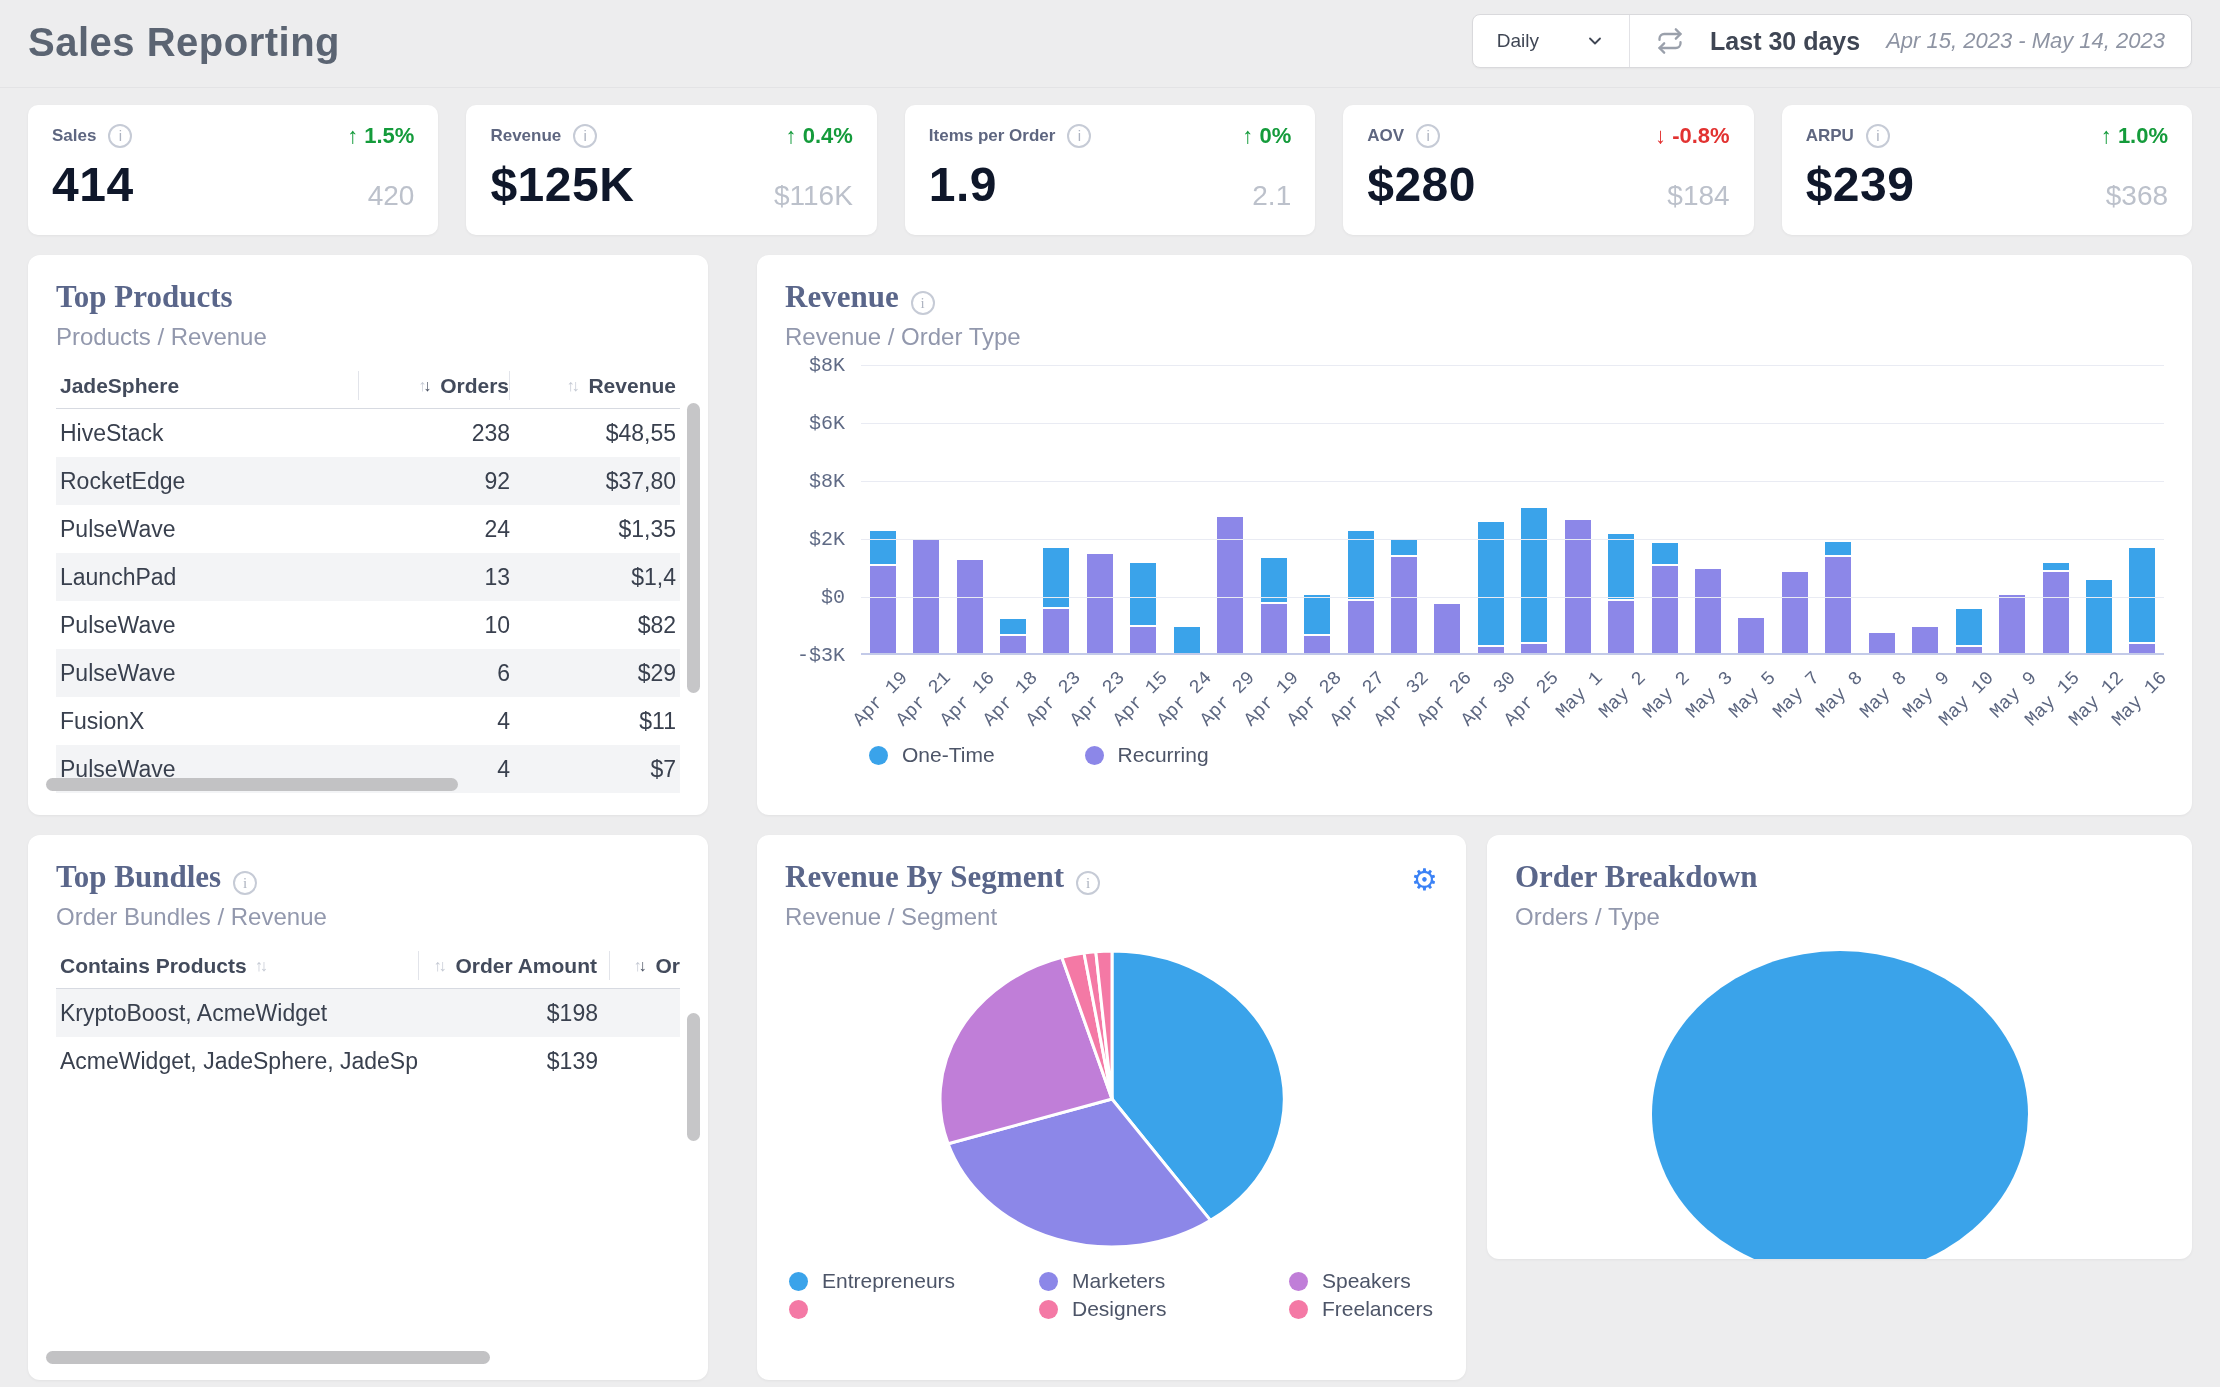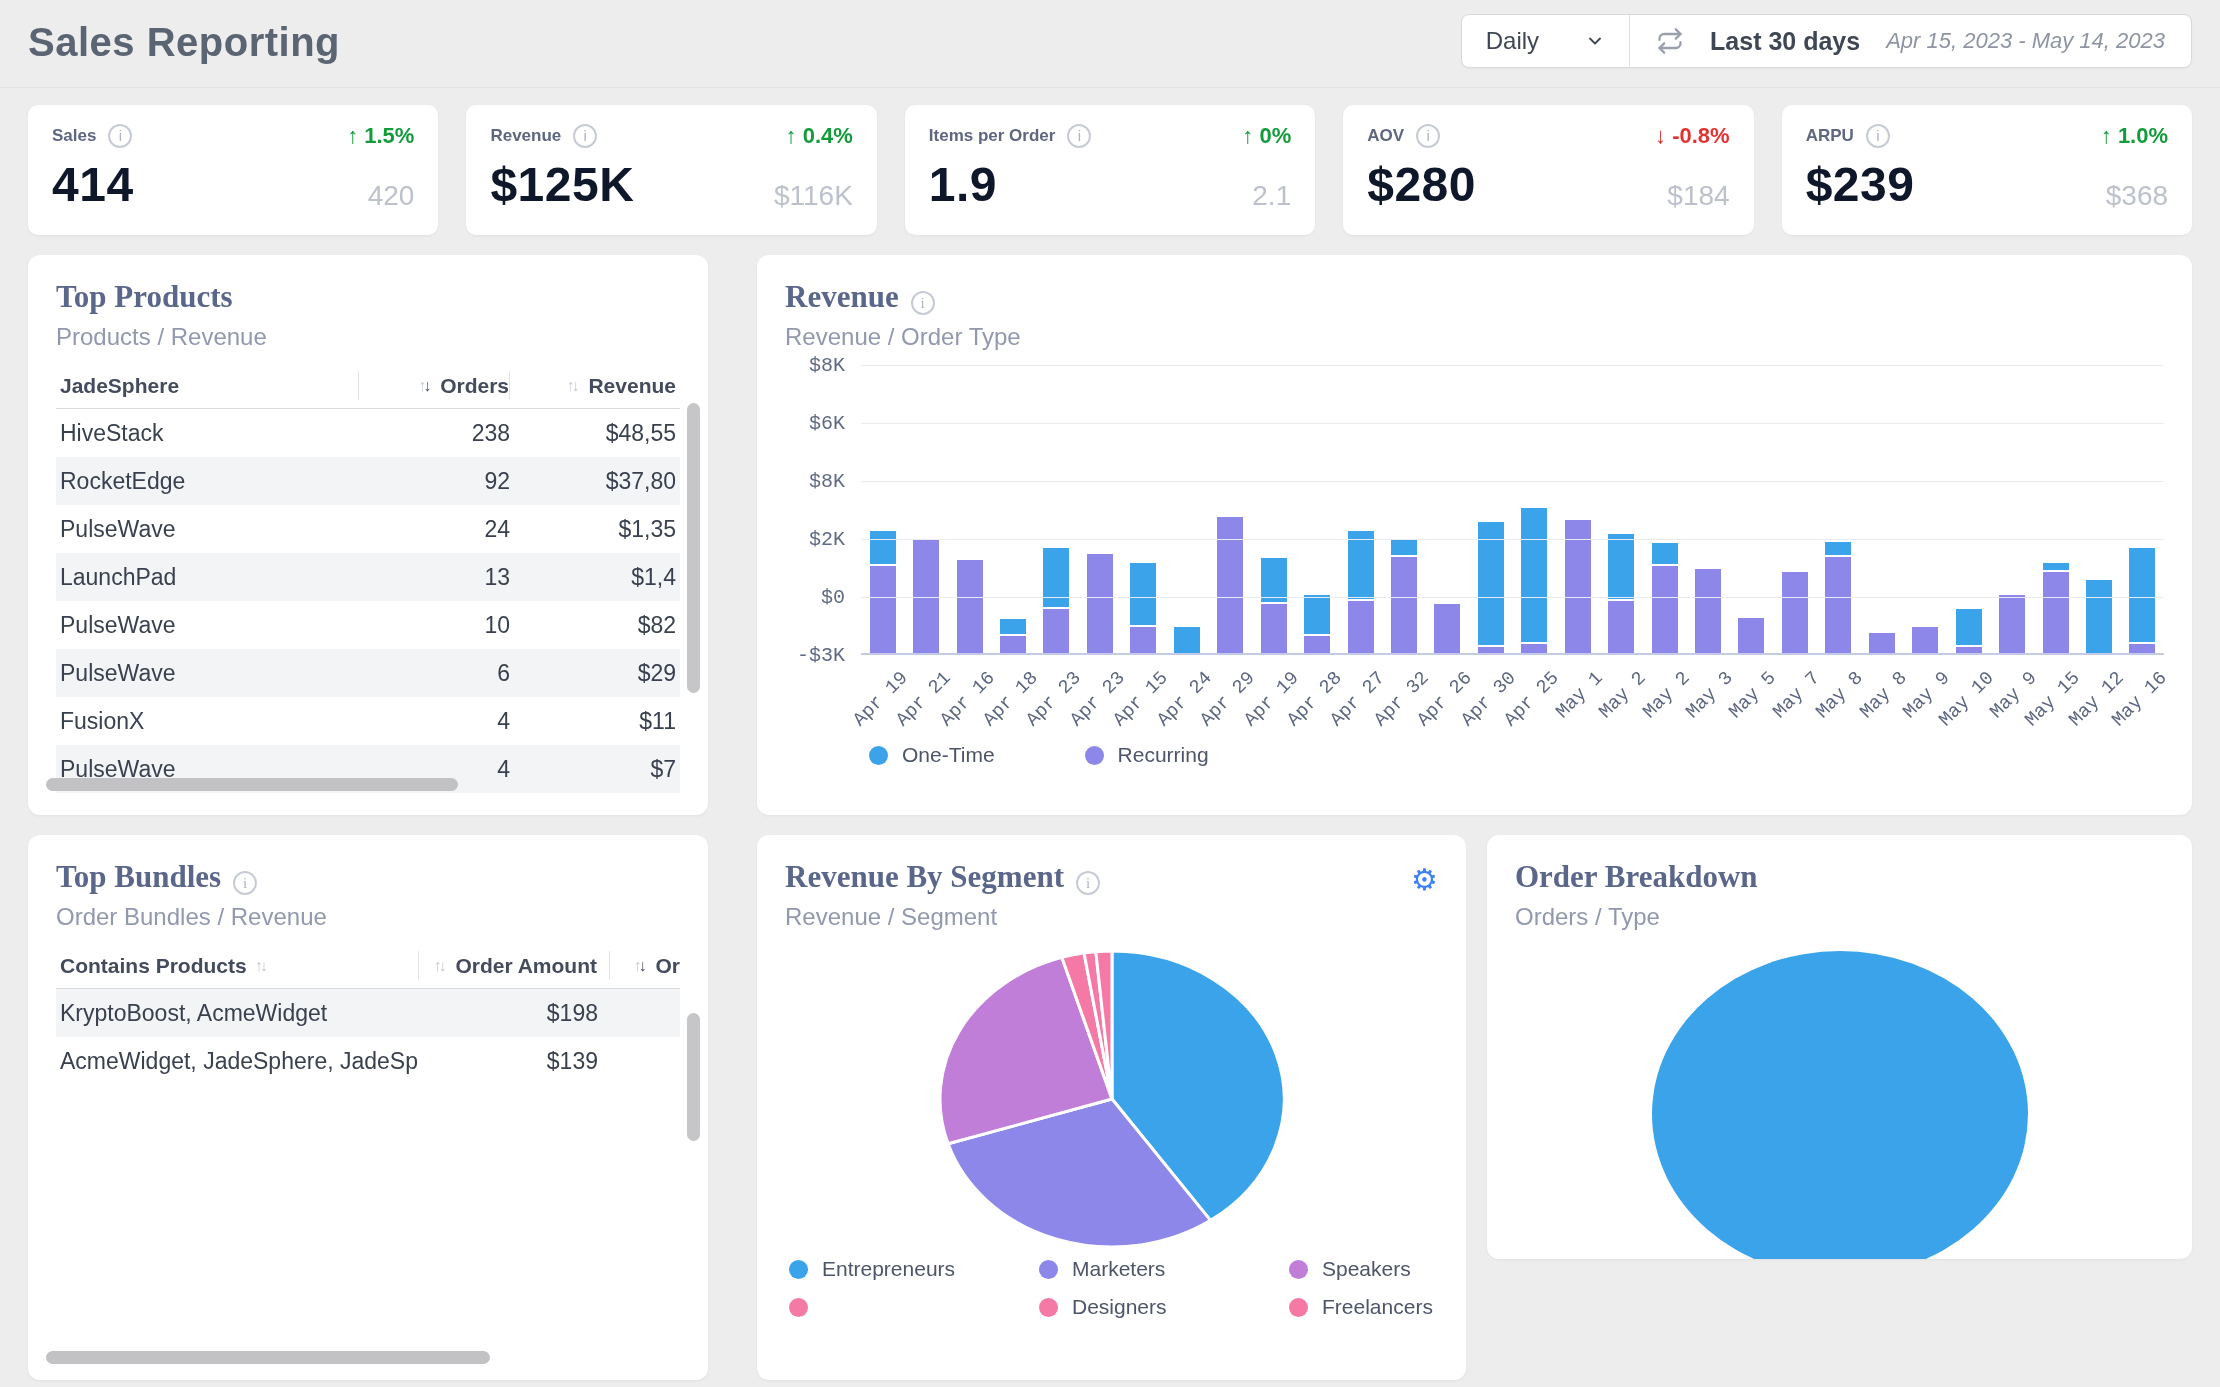--- a/index.html
+++ b/index.html
@@ -6,21 +6,21 @@
   html,body { width:2220px; height:1387px; overflow:hidden; }
   body {
     font-family:"Liberation Sans","DejaVu Sans",sans-serif;
     background:#ededee; color:#4b5366; position:relative;
   }
   
   .page-header { position:absolute; top:0; left:0; right:0; height:88px; border-bottom:1px solid #e3e3e5; }
   .page-title { position:absolute; left:28px; top:20px; font-size:40px; font-weight:bold; color:#5b6472; letter-spacing:.5px; }
   .controls { position:absolute; right:28px; top:14px; height:54px; background:#fff; border:1px solid #d9d9dc; border-radius:8px; display:flex; align-items:stretch; box-shadow:0 1px 2px rgba(0,0,0,.04); }
   .granularity { display:flex; align-items:center; gap:46px; padding:0 24px; border-right:1px solid #e2e2e6; cursor:pointer; }
-  .granularity .g-label { font-size:24px; color:#3f4654; }
+  .granularity .g-label { font-size:19px; color:#3f4654; }
   .range-group { display:flex; align-items:center; gap:26px; padding:0 26px; cursor:pointer; }
   .range-label { font-size:25px; font-weight:bold; color:#3f4654; }
   .range-dates { font-size:22px; font-style:italic; color:#8e94a3; }
   .icon-svg { display:block; }
   
   .kpi-row { position:absolute; top:105px; left:28px; right:28px; height:130px; display:flex; gap:28px; }
   .kpi-card { flex:1; background:#fff; border-radius:10px; box-shadow:0 1px 3px rgba(0,0,0,.05); padding:18px 24px 16px 24px; position:relative; }
   .kpi-top { display:flex; align-items:center; }
   .kpi-label { font-size:17px; font-weight:600; color:#5e6680; }
   .kpi-delta { margin-left:auto; font-size:22px; font-weight:bold; }
@@ -74,21 +74,21 @@
   .bar { width:26px; display:flex; flex-direction:column-reverse; }
   .seg { width:100%; }
   .seg.sep { border-bottom:2px solid #fff; }
   .x-axis { position:relative; height:84px; }
   .x-tick { position:absolute; top:12px; width:70px; text-align:right; font-size:19px; color:#5c6680; transform:rotate(-45deg); transform-origin:100% 0; white-space:nowrap; }
   
   .legend { display:flex; gap:90px; margin-top:4px; }
   .legend-item { display:flex; align-items:center; gap:14px; cursor:pointer; }
   .legend-dot { width:19px; height:19px; border-radius:50%; flex:0 0 auto; }
   .legend-label { font-size:21px; color:#4d5568; }
-  .legend-grid { display:grid; grid-template-columns:250px 250px 250px; row-gap:14px; margin-top:4px; margin-left:4px; }
+  .legend-grid { display:grid; grid-template-columns:250px 250px 250px; row-gap:4px; margin-top:16px; margin-left:4px; }
   
   .pie-box { display:flex; justify-content:center; }
   .gear-btn { margin-left:auto; color:#3b82f6; font-size:30px; line-height:1; cursor:pointer; font-style:normal; }
 </style>
 </head>
 <body>
 
 <div class="page-header">
   <div class="page-title">Sales Reporting</div>
   <div class="controls">

